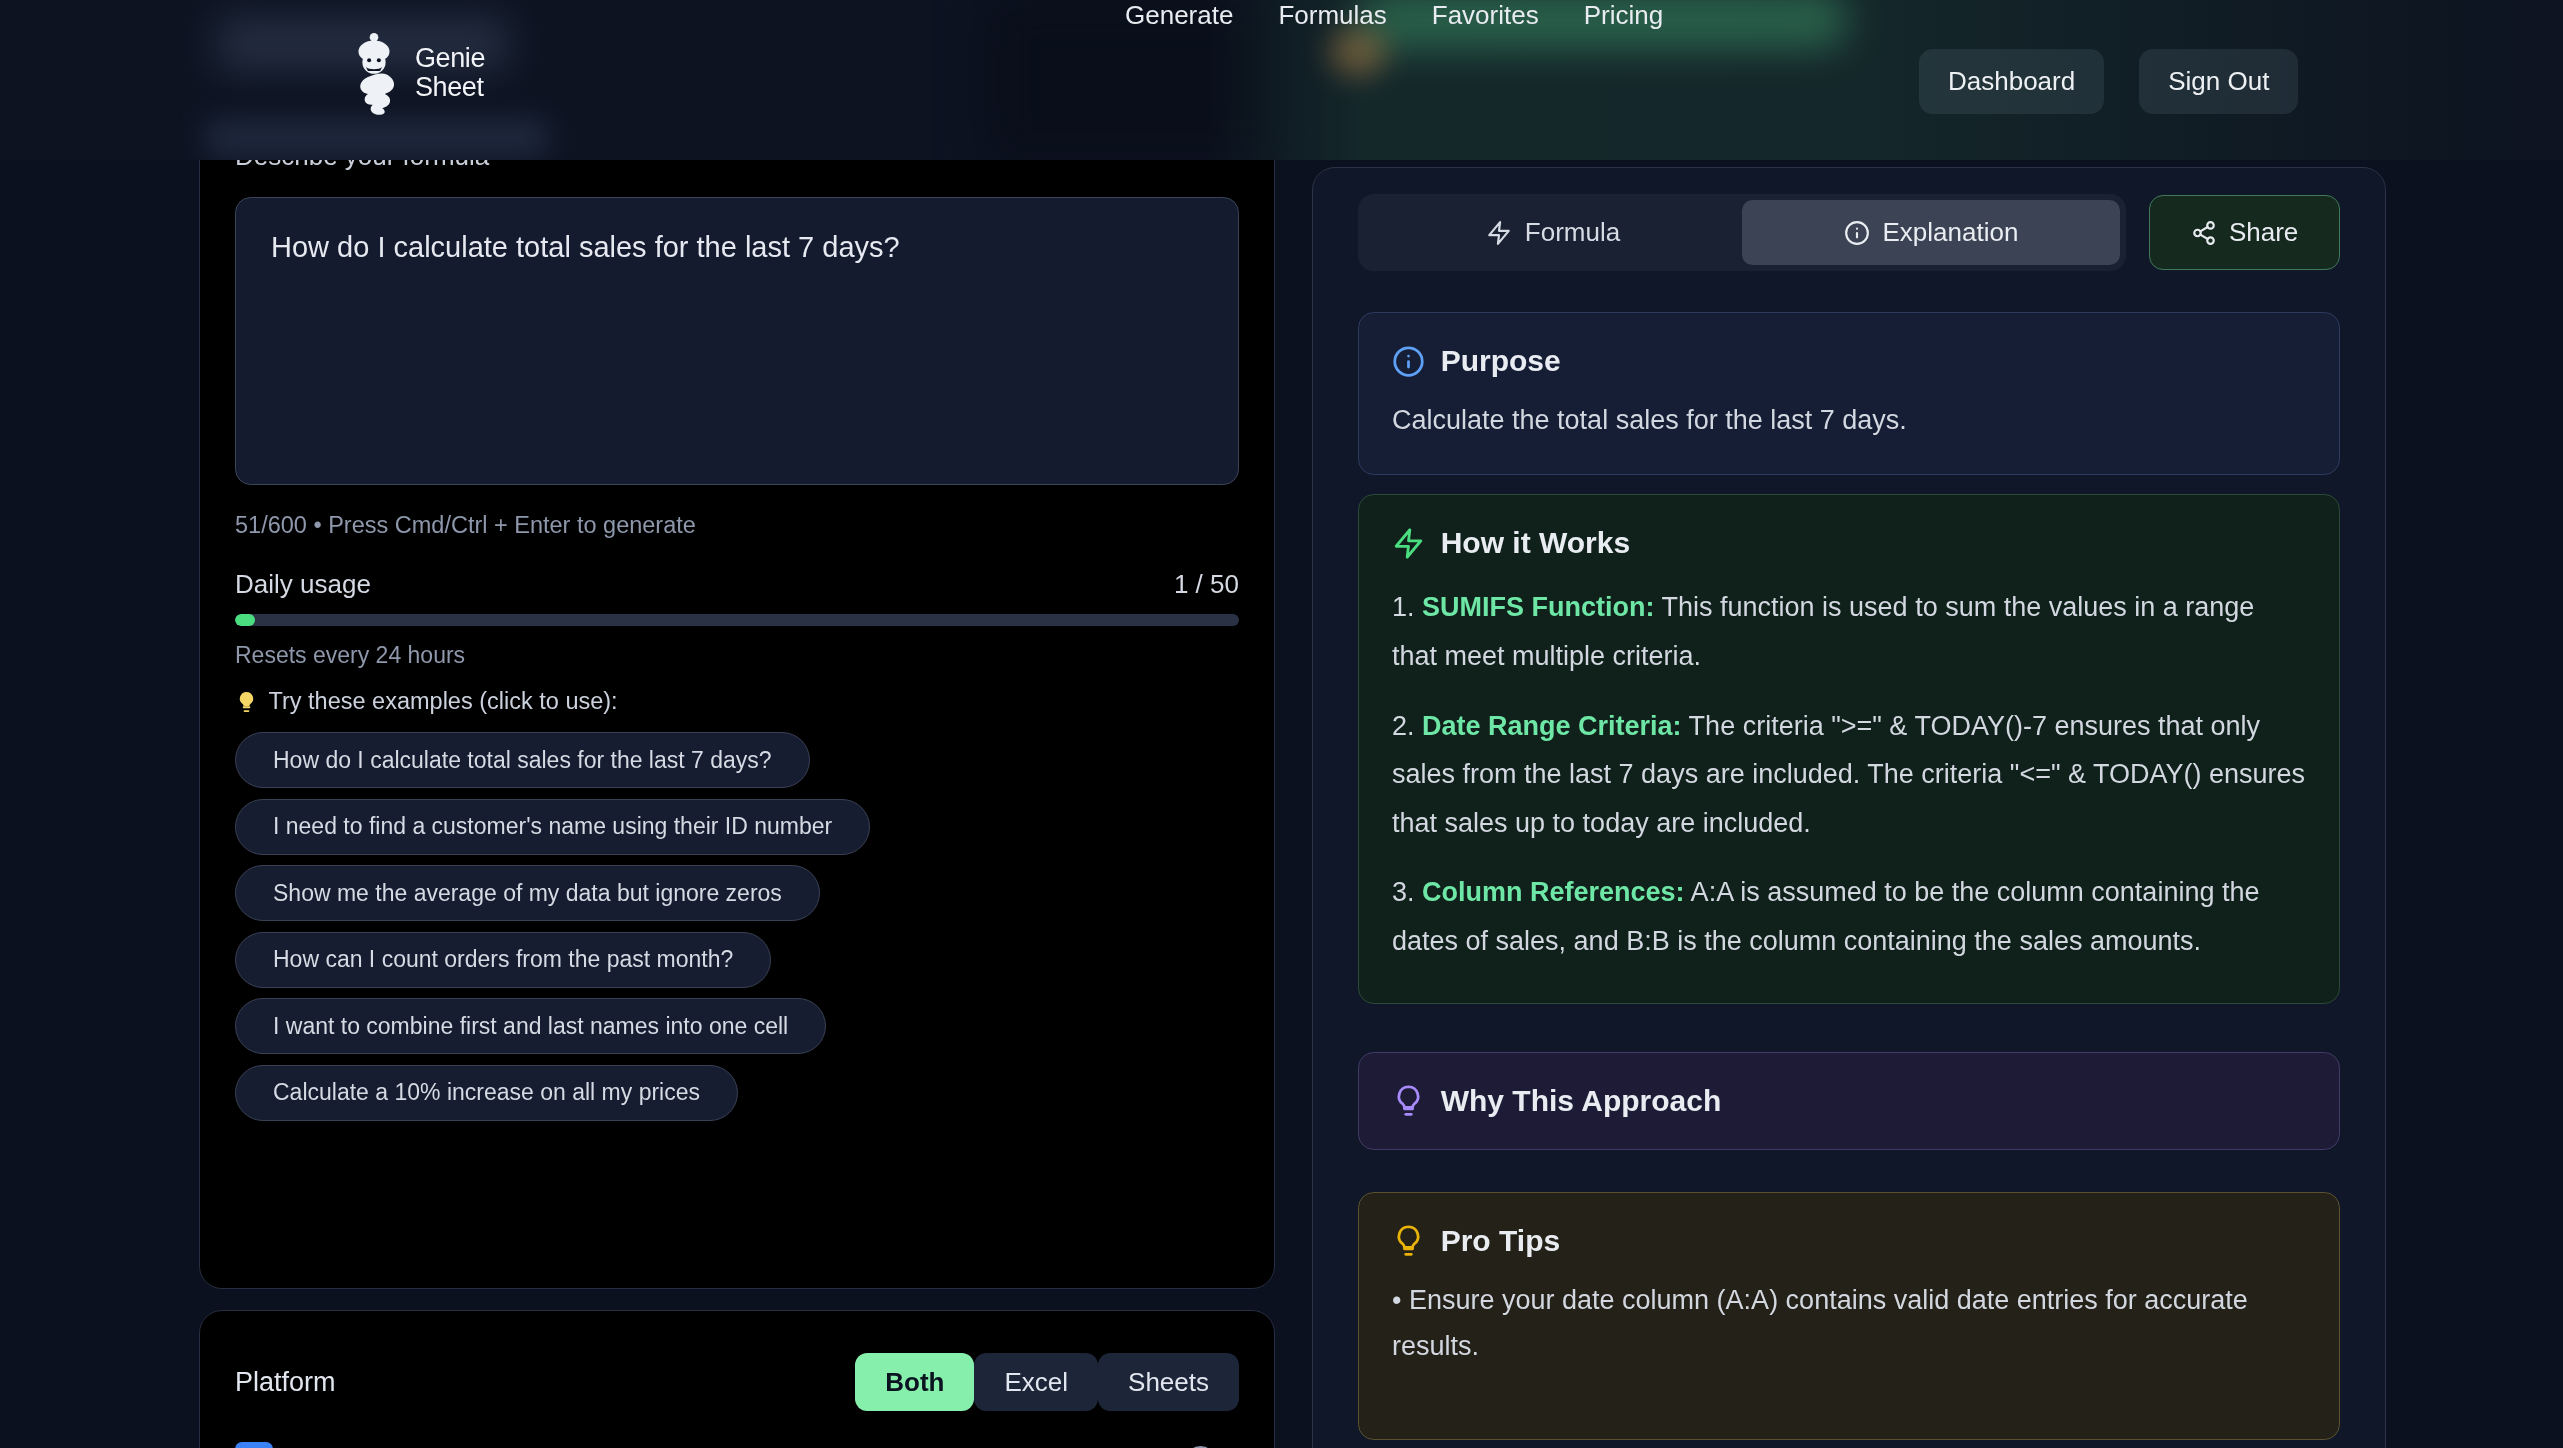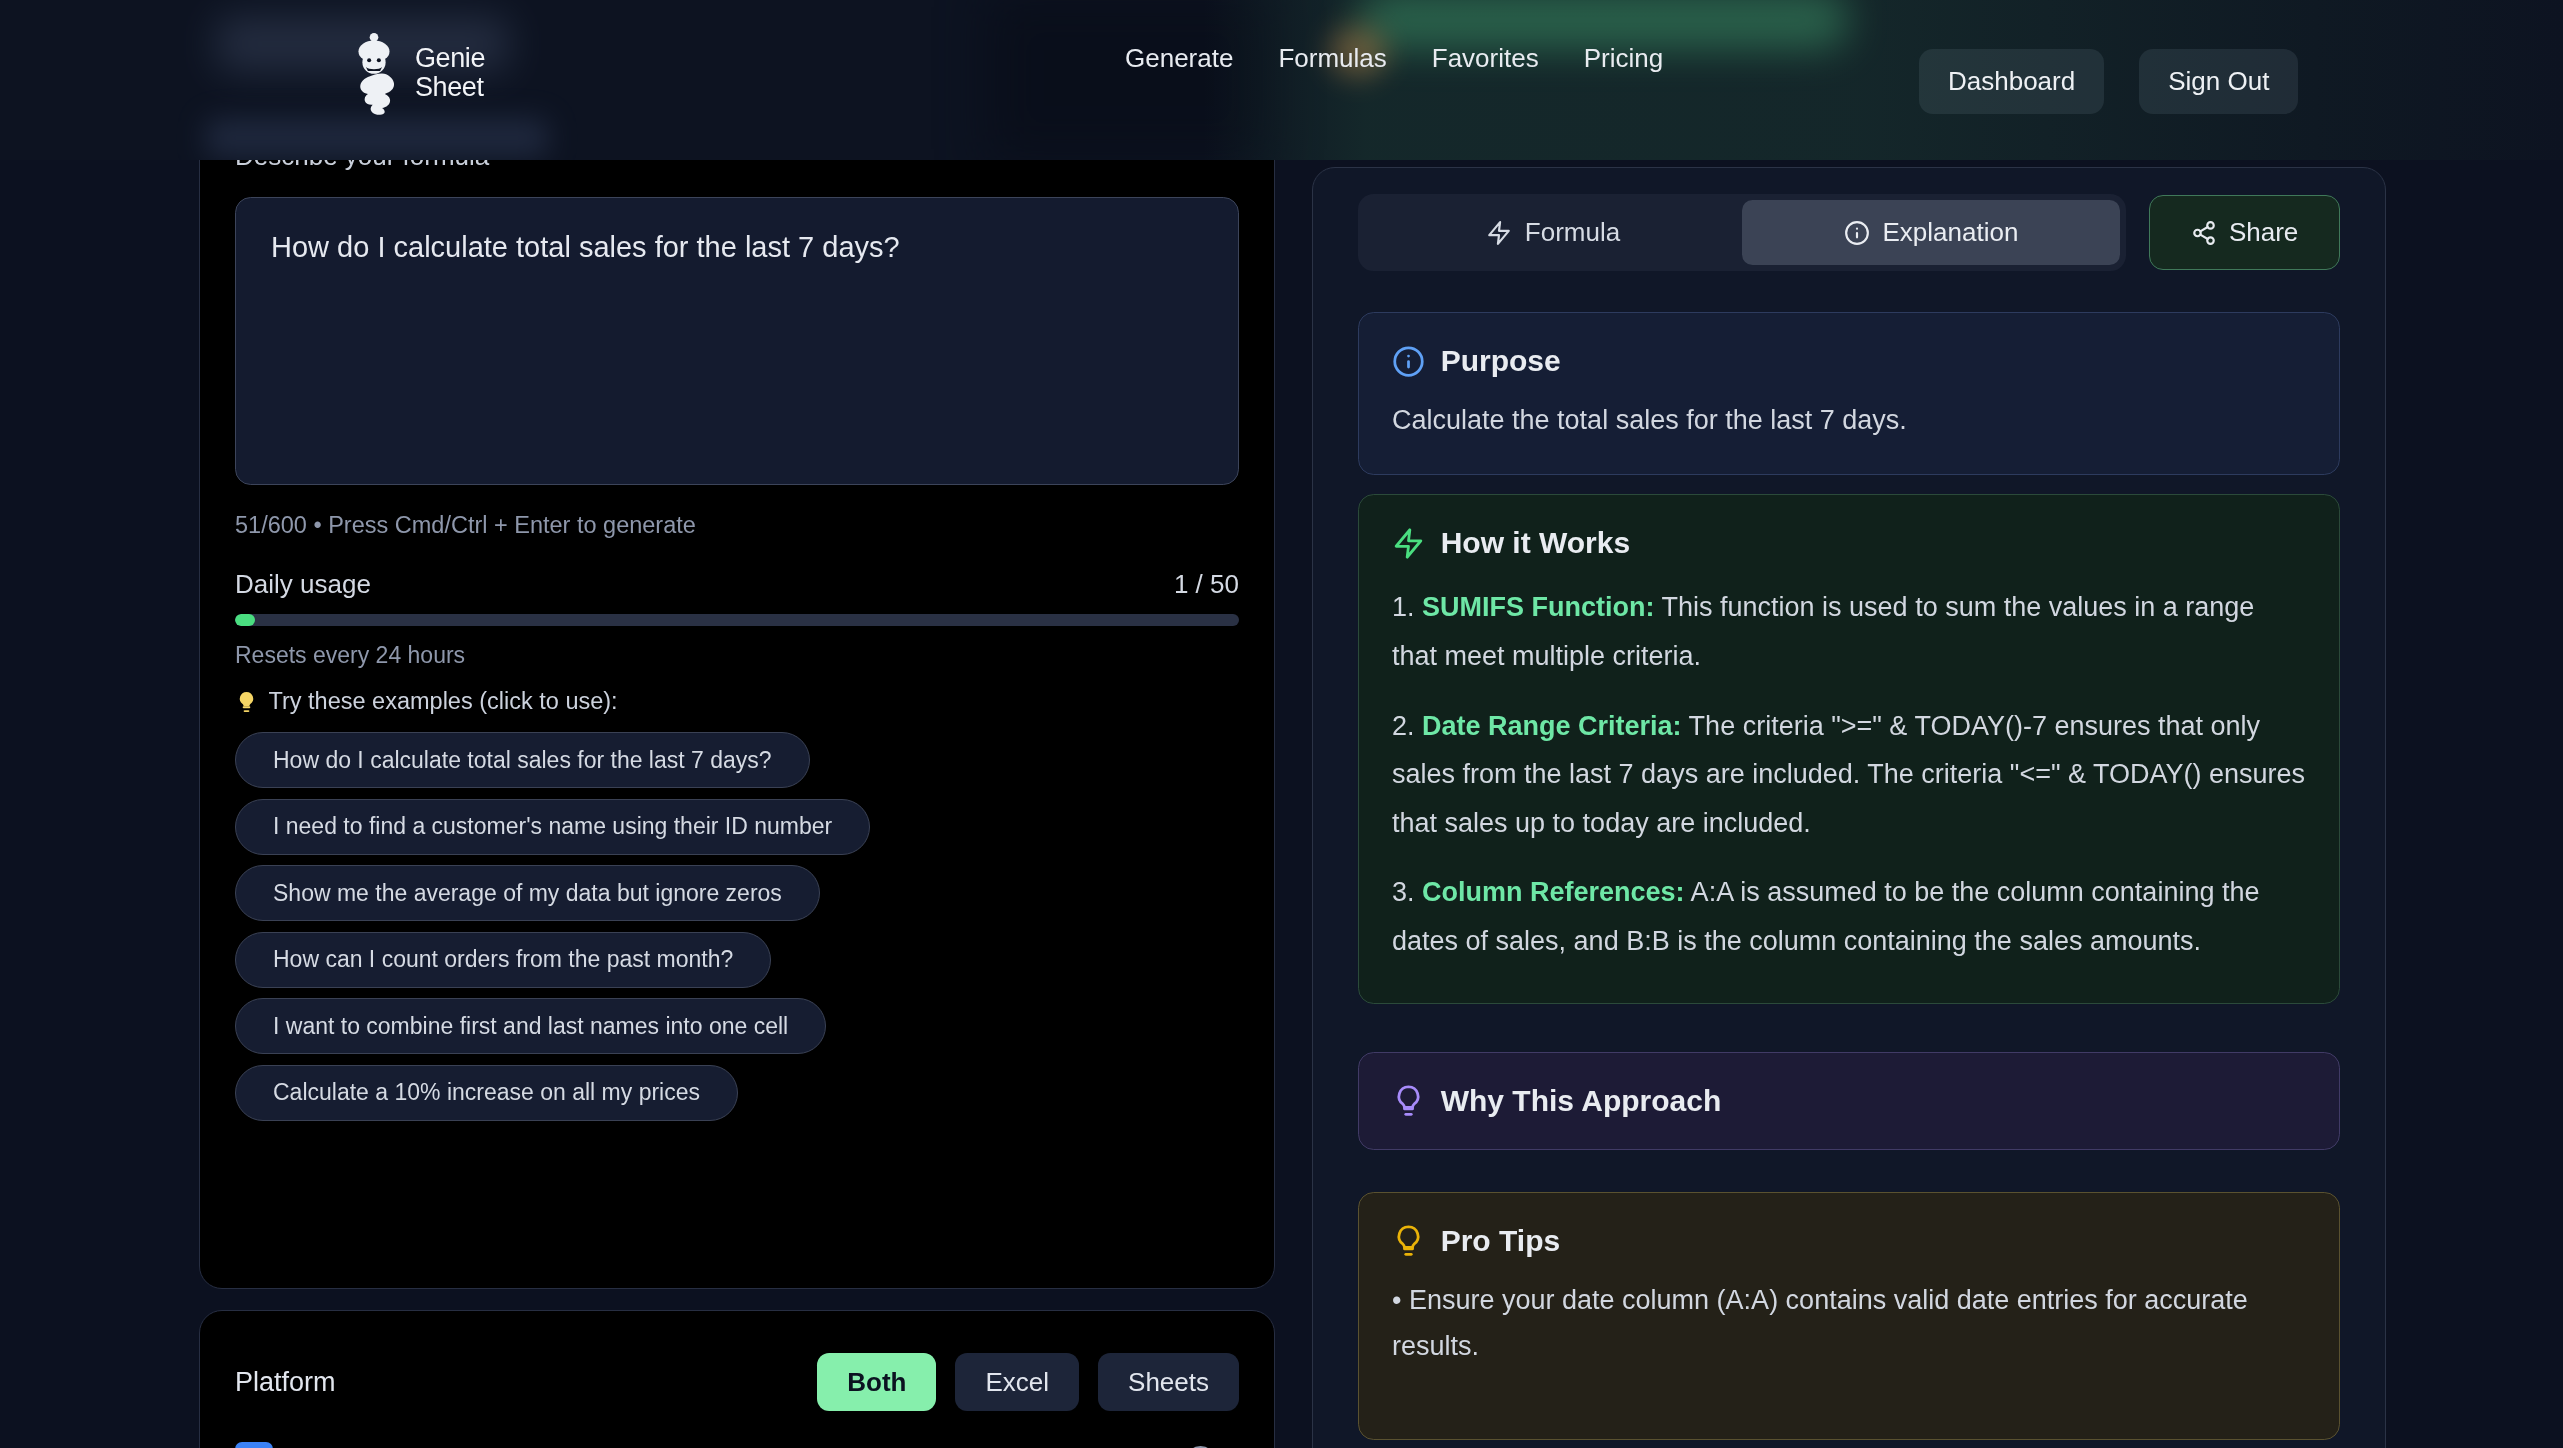--- a/index.html
+++ b/index.html
@@ -15,21 +15,21 @@
   #blob-c { left:985px; top:-8.7px; width:288px; height:174px; background:#070b16; opacity:.55; filter:blur(24.4px); }
   #teal-wash { left:1203px; top:0; width:1360px; height:160px;
     background:linear-gradient(90deg, rgba(26,56,48,0) 0%, rgba(28,62,52,.48) 12%, rgba(30,66,54,.42) 48%, rgba(22,46,42,.22) 82%, rgba(13,19,33,0) 100%); }
   #blob-toast { left:1360px; top:-8.7px; width:488px; height:58px; background:#3f9a6b; opacity:.50; filter:blur(19px); border-radius:26px; }
   #blob-orange { left:1329px; top:26px; width:58px; height:51px; background:#c08948; opacity:.45; filter:blur(14px); border-radius:50%; }
 
   #logo { position:absolute; left:347px; top:31px; display:flex; align-items:center; gap:14px; }
   #logo svg { display:block; }
   .brand-text { font-size:27px; font-weight:400; line-height:29px; color:#f2f4f7; letter-spacing:-0.4px; }
 
-  #nav-links { position:absolute; left:1125px; top:0; height:116px; display:flex; align-items:center; gap:45px; }
+  #nav-links { position:absolute; left:1125px; top:0; height:116px; display:flex; gap:45px; }
   .nav-link { font-size:26px; color:#e8ebf0; cursor:pointer; white-space:nowrap; }
   #nav-buttons { position:absolute; left:1919px; top:49px; display:flex; gap:35px; }
   .nav-btn { height:65px; padding:0 29px; display:flex; align-items:center; justify-content:center;
     background:rgba(146,170,182,.13); border-radius:14px; font-size:26px; color:#eef1f4; cursor:pointer; }
 
   
   .panel { position:absolute; background:#000000; border:1.7px solid #272e42; border-radius:23px; }
 
   
   #composer { left:199px; top:110px; width:1076px; height:1179px; padding:0 35px; z-index:10; }
@@ -46,21 +46,21 @@
     font-family:"Liberation Sans",sans-serif; font-size:32px; font-weight:600; color:#eef2f5; cursor:pointer; }
   #examples-title { margin-top:19px; display:flex; align-items:center; gap:10.5px; font-size:23.5px; color:#ccd2dd; }
   #chips { margin-top:17.4px; display:flex; flex-direction:column; align-items:flex-start; gap:10.5px; }
   .chip { display:inline-flex; align-items:center; height:56px; padding:0 37px; background:#161d31; border:1.7px solid #3a4154;
     border-radius:871px; font-size:23px; color:#d5dae3; cursor:pointer; white-space:nowrap; }
 
   
   #platform-card { left:199px; top:1310px; width:1076px; height:314px; padding:0 35px; z-index:10; }
   #platform-row { margin-top:42px; display:flex; align-items:center; justify-content:space-between; }
   #platform-label { font-size:27px; color:#e2e6ee; }
-  #platform-options { display:flex; gap:19px; }
+  #platform-options { display:flex; }
   .platform-btn { height:58px; padding:0 30px; display:flex; align-items:center; justify-content:center; border-radius:12.2px;
     background:#1d2539; color:#e2e6ee; font-size:26px; font-weight:500; cursor:pointer; }
   .platform-btn.selected { background:#86efac; color:#0b1220; font-weight:700; }
   #safety-row { margin-top:31px; display:flex; align-items:center; }
   #safety-check { width:38px; height:38px; background:#3b82f6; border-radius:7px; display:flex; align-items:center; justify-content:center; cursor:pointer; flex:none; }
   #safety-label { margin-left:23px; font-size:26px; color:#e2e6ee; }
   #safety-info { margin-left:auto; margin-right:23px; width:31px; height:31px; border:2.2px solid #8e97ab; border-radius:50%; }
 
   
   #result-panel { left:1312px; top:167px; width:1074px; height:1412px; background:#101728; border-color:#2b3346; padding:26px 45px 0 45px; z-index:10; }

